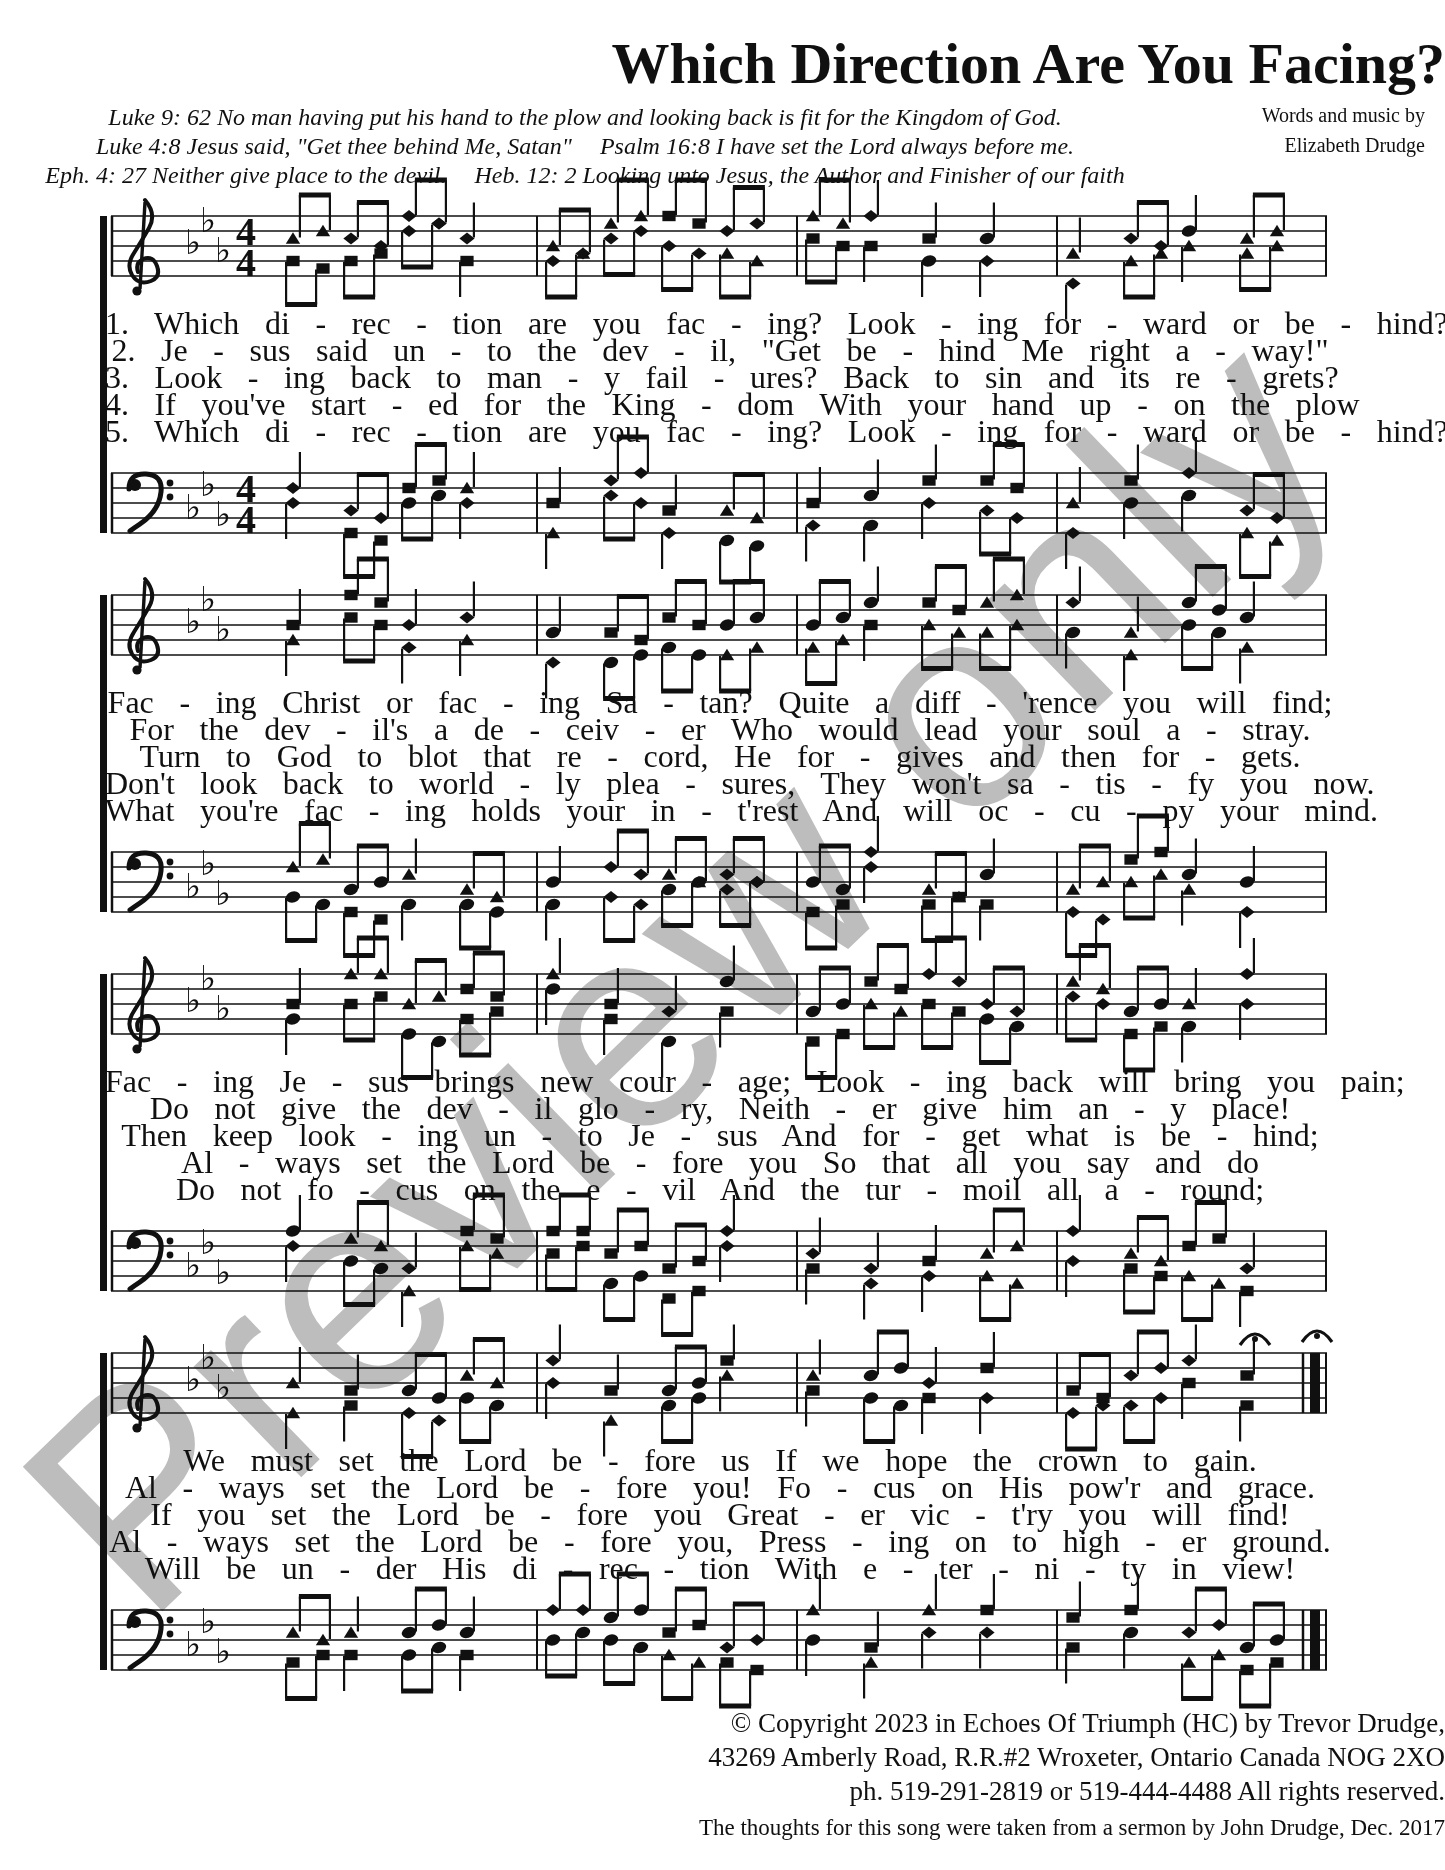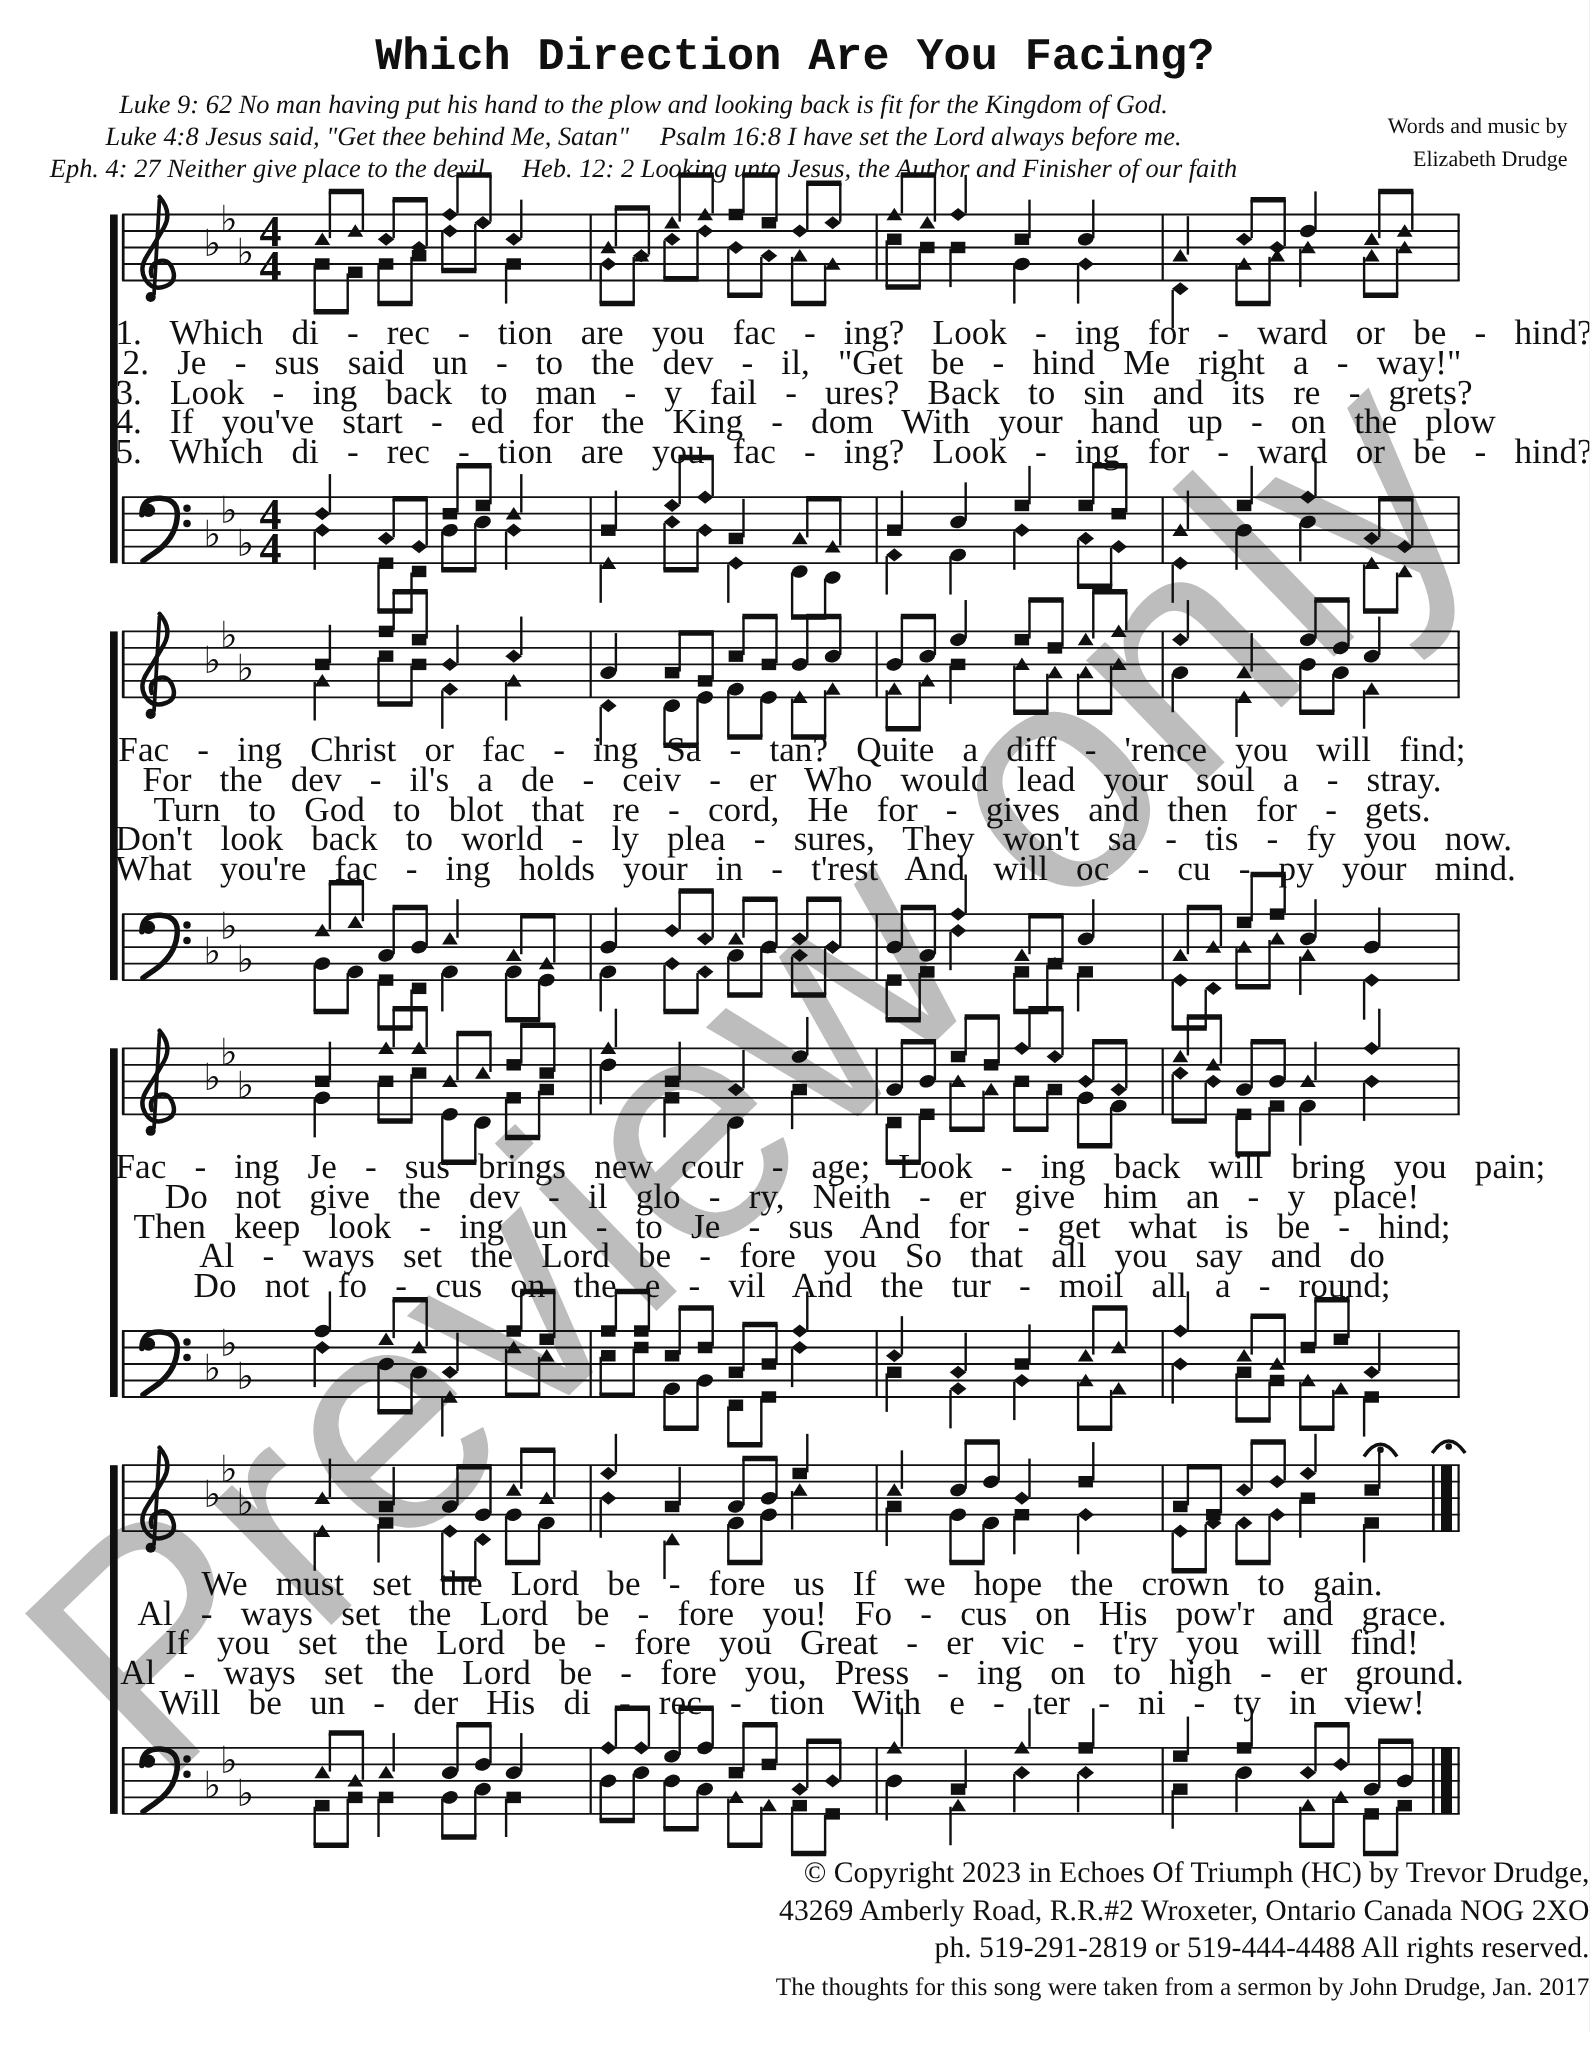--- a/index.html
+++ b/index.html
@@ -10,22 +10,22 @@
   .watermark{
     position:absolute;left:47%;top:52%;
     transform:translate(-50%,-50%) rotate(-44deg);
     font-family:"Liberation Sans",sans-serif;
     font-size:292px;color:#bdbdbd;white-space:nowrap;z-index:0;
     letter-spacing:2px;
   }
   .content{position:relative;z-index:1;}
   .hdr{padding-top:30px;}
   .title{
-    font-family:Liberation Mono, monospace;font-weight:700;
-    font-size:41px;text-align:center;margin:0 0 6px 0;letter-spacing:0px;
+    font-family:Liberation Serif, serif;font-weight:700;
+    font-size:58px;text-align:right;margin:0 0 6px 0;letter-spacing:0px;
   }
   .scripture{width:1090px;margin:0 0 0 40px;text-align:center;
     font-size:24px;line-height:29px;font-style:italic;}
   .scripture .pair{display:flex;justify-content:center;gap:28px;}
   .credit{
     position:absolute;right:20px;top:100px;font-size:20px;line-height:30px;
     text-align:right;
   }
   .system{position:relative;margin:0 0 4px 105px;width:1230px;}
   .sys-bracket{position:absolute;left:-5px;top:26px;bottom:32px;width:7px;background:#101010;}
@@ -1166,17 +1166,17 @@
           <line x1="1135.1" y1="87" x2="1135.1" y2="122" stroke="#101010" stroke-width="2.2"></line>
           <line x1="1165.1" y1="79.5" x2="1165.1" y2="122" stroke="#101010" stroke-width="2.2"></line>
           <line x1="1134.1" y1="122" x2="1166.1" y2="122" stroke="#101010" stroke-width="5"></line>
         </svg>
     </section>
 
     <div class="footer">
       <div>© Copyright 2023 in Echoes Of Triumph  (HC) by Trevor Drudge,</div>
       <div>43269 Amberly  Road, R.R.#2  Wroxeter, Ontario  Canada NOG 2XO</div>
       <div>ph. 519-291-2819 or 519-444-4488 All rights reserved.</div>
-      <div class="small">The thoughts for this song were taken from a sermon by John Drudge, Jan. 2017</div>
+      <div class="small">The thoughts for this song were taken from a sermon by John Drudge, Dec. 2017</div>
     </div>
 
   </div>
 </div>
 
 </body></html>

